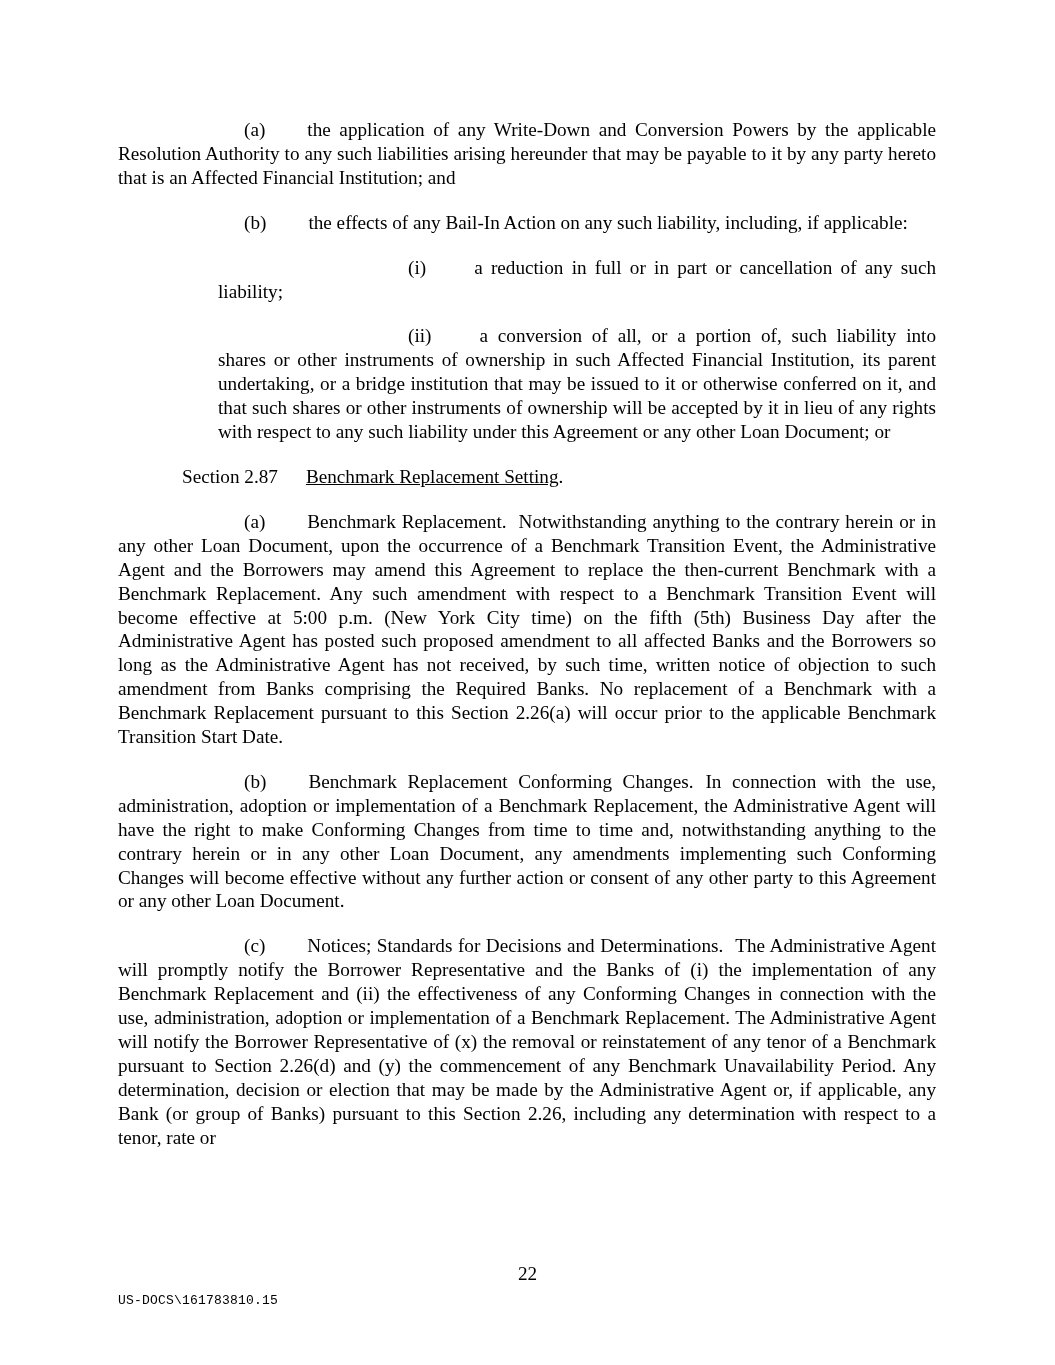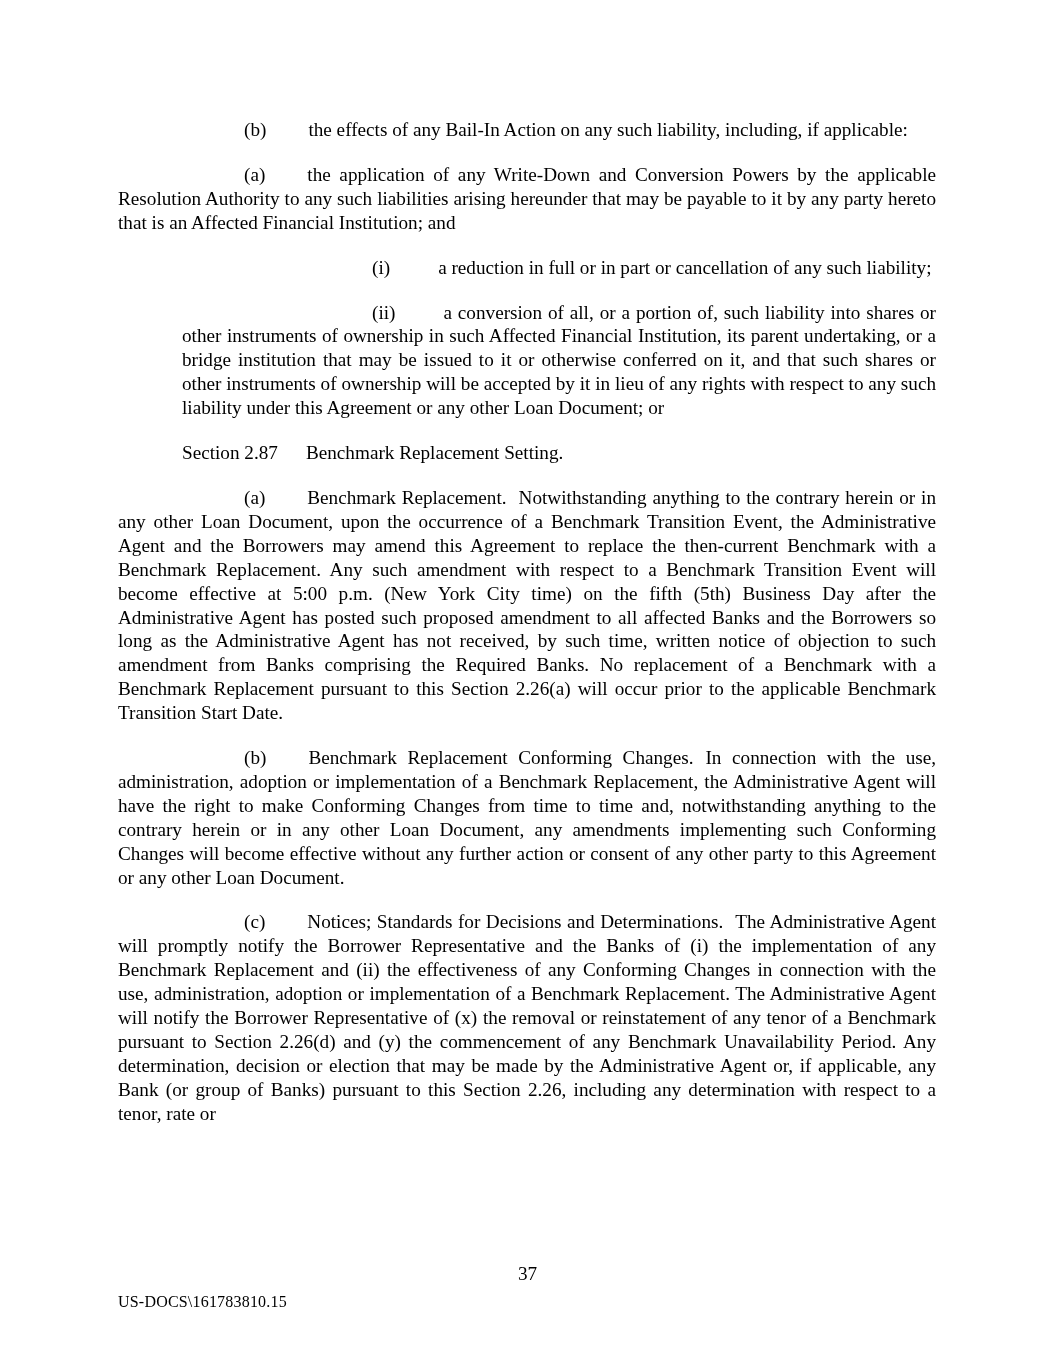--- a/index.html
+++ b/index.html
@@ -32,21 +32,21 @@
   p:last-child {
     margin-bottom: 15px;
   }
   .tab-a {
     padding-left: 126px;
   }
   .tab-i {
     padding-left: 190px;
   }
   .body-ind {
-    margin-left: 64px;
+    margin-left: 100px;
   }
   .gap-a {
     display: inline-block;
     width: 42px;
   }
   .gap-i {
     display: inline-block;
     width: 48px;
   }
   .gap-sec {
@@ -55,52 +55,53 @@
   }
   .gap-head {
     display: inline-block;
     width: 12px;
   }
   .section-line {
     padding-left: 64px;
     text-align: left;
   }
   .u {
+    text-decoration: underline;
   }
   .page-number {
     position: absolute;
     left: 0;
     top: 1263px;
     width: 1055px;
     text-align: center;
     font-size: 19.2px;
     font-family: "Liberation Serif", serif;
   }
   .doc-id {
     position: absolute;
     left: 118px;
     top: 1293px;
-    font-size: 16px;
-    font-family: Liberation Serif, serif;
+    font-size: 13px;
+    font-family: Liberation Mono, monospace;
     letter-spacing: 0.2px;
   }
 </style>
 </head>
 <body>
 
 <div class="page">
 
   <div class="content">
 
     <p>
-      <span class="tab-a">(b)</span><span class="gap-a"></span><span>the effects of any Bail-In Action on any such liability, including, if applicable:</span>
+      <span class="tab-a">(a)</span><span class="gap-a"></span><span>the application of any Write-Down and Conversion Powers by the applicable Resolution Authority to any such liabilities arising hereunder that may be payable to it by any party hereto that is an Affected Financial Institution; and</span>
     </p>
 
     <p>
-      <span class="tab-a">(a)</span><span class="gap-a"></span><span>the application of any Write-Down and Conversion Powers by the applicable Resolution Authority to any such liabilities arising hereunder that may be payable to it by any party hereto that is an Affected Financial Institution; and</span>
+      <span class="tab-a">(b)</span><span class="gap-a"></span><span>the effects of any Bail-In Action on any such liability, including, if applicable:</span>
     </p>
 
     <p class="body-ind">
       <span class="tab-i">(i)</span><span class="gap-i"></span><span>a reduction in full or in part or cancellation of any such liability;</span>
     </p>
 
     <p class="body-ind">
       <span class="tab-i">(ii)</span><span class="gap-i"></span><span>a conversion of all, or a portion of, such liability into shares or other instruments of ownership in such Affected Financial Institution, its parent undertaking, or a bridge institution that may be issued to it or otherwise conferred on it, and that such shares or other instruments of ownership will be accepted by it in lieu of any rights with respect to any such liability under this Agreement or any other Loan Document; or</span>
     </p>
 
@@ -116,16 +117,16 @@
     <p>
       <span class="tab-a">(b)</span><span class="gap-a"></span><span>Benchmark Replacement Conforming Changes.</span><span class="gap-head"></span><span>In connection with the use, administration, adoption or implementation of a Benchmark Replacement, the Administrative Agent will have the right to make Conforming Changes from time to time and, notwithstanding anything to the contrary herein or in any other Loan Document, any amendments implementing such Conforming Changes will become effective without any further action or consent of any other party to this Agreement or any other Loan Document.</span>
     </p>
 
     <p>
       <span class="tab-a">(c)</span><span class="gap-a"></span><span>Notices; Standards for Decisions and Determinations.</span><span class="gap-head"></span><span>The Administrative Agent will promptly notify the Borrower Representative and the Banks of (i) the implementation of any Benchmark Replacement and (ii) the effectiveness of any Conforming Changes in connection with the use, administration, adoption or implementation of a Benchmark Replacement.  The Administrative Agent will notify the Borrower Representative of (x) the removal or reinstatement of any tenor of a Benchmark pursuant to Section 2.26(d) and (y) the commencement of any Benchmark Unavailability Period.  Any determination, decision or election that may be made by the Administrative Agent or, if applicable, any Bank (or group of Banks) pursuant to this Section 2.26, including any determination with respect to a tenor, rate or</span>
     </p>
 
   </div>
 
-  <div class="page-number">37</div>
+  <div class="page-number">22</div>
   <div class="doc-id">US-DOCS\161783810.15</div>
 
 </div>
 
 </body></html>

